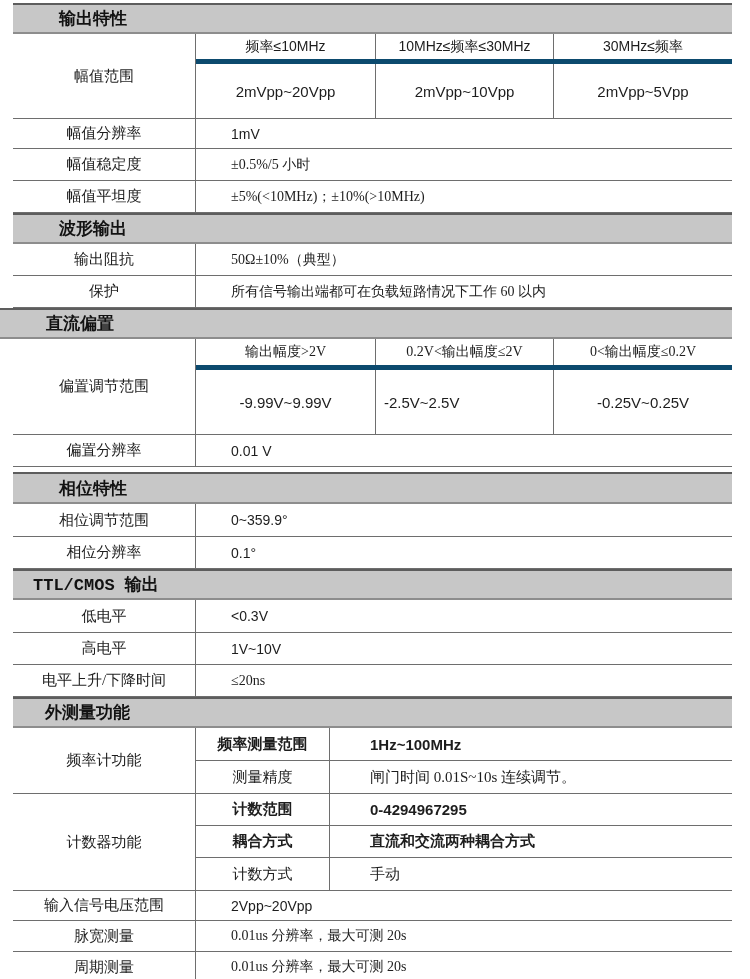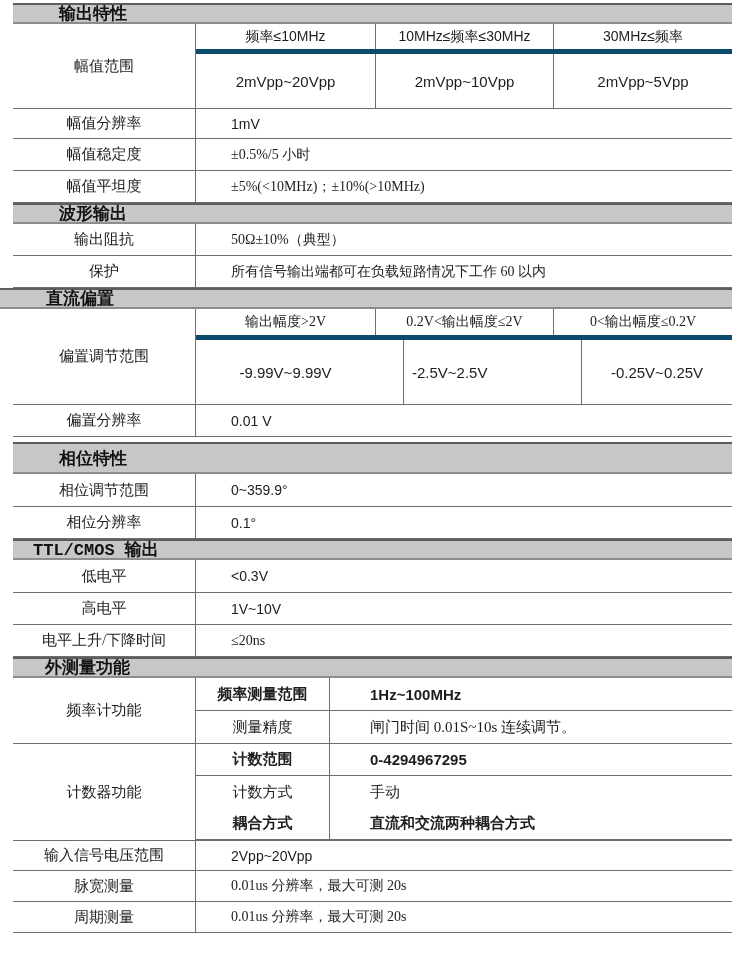--- a/index.html
+++ b/index.html
@@ -5,21 +5,21 @@
   html,body{margin:0;padding:0;background:#ffffff;}
   body{
     width:750px;height:979px;overflow:hidden;
     font-family:"Liberation Serif","DejaVu Serif",serif;
     color:#1d1d1d;
     -webkit-font-smoothing:antialiased;
   }
   .tbl{width:719px;margin:3px 0 0 13px;}
   
   .band{
-    display:flex;align-items:center;box-sizing:border-box;height:21px;
+    display:flex;align-items:center;box-sizing:border-box;height:31px;
     background:#c7c7c7;
     border-top:2px solid #5d5d5d;border-bottom:2px solid #8d8d8d;
     font-family:"Liberation Sans","DejaVu Sans",sans-serif;
     font-weight:bold;font-size:17px;color:#121212;
     padding-left:46px;
   }
   .band.pl20{padding-left:20px;font-family:Liberation Mono, monospace;}
   .band.pl32{padding-left:32px;}
   .band.h32{height:32px;}
   .band.bleed{margin-left:-13px;width:calc(100% + 13px);}
@@ -38,21 +38,21 @@
   
   .grow{display:flex;box-sizing:border-box;border-bottom:1px solid #6e6e6e;}
   .gbody{flex:1;border-left:1px solid #6e6e6e;display:flex;flex-direction:column;}
   .trio{display:flex;box-sizing:border-box;}
   .trio>div{display:flex;align-items:center;justify-content:center;box-sizing:border-box;}
   .trio.hdr{border-bottom:5px solid #0c4a6e;font-size:14px;}
   .trio.big{font-size:15px;}
   .c1{width:179px;}
   .c2{width:178px;border-left:1px solid #6e6e6e;}
   .c3{flex:1;border-left:1px solid #6e6e6e;}
-  .jleft8{justify-content:flex-start !important;padding-left:8px;margin-left:28px;}
+  .jleft8{justify-content:flex-start !important;padding-left:8px;}
   .subrow{display:flex;box-sizing:border-box;}
   .subrow.bline{border-bottom:1px solid #6e6e6e;font-weight:bold;}
   .sublab{
     width:133px;display:flex;align-items:center;justify-content:center;
     font-size:15px;box-sizing:border-box;text-align:center;
   }
   .subval{
     flex:1;display:flex;align-items:center;padding-left:40px;
     border-left:1px solid #6e6e6e;font-size:15px;box-sizing:border-box;
   }
@@ -185,28 +185,28 @@
     </div>
   </div>
 
   <div class="grow">
     <div class="lab">计数器功能</div>
     <div class="gbody">
       <div class="subrow bline h32">
         <div class="sublab">计数范围</div>
         <div class="subval sans">0-4294967295</div>
       </div>
+      <div class="subrow bline h32">
+        <div class="sublab">耦合方式</div>
+        <div class="subval">直流和交流两种耦合方式</div>
+      </div>
       <div class="subrow h32">
         <div class="sublab">计数方式</div>
         <div class="subval">手动</div>
       </div>
-      <div class="subrow bline h32">
-        <div class="sublab">耦合方式</div>
-        <div class="subval">直流和交流两种耦合方式</div>
-      </div>
     </div>
   </div>
 
   <div class="row h30">
     <div class="lab">输入信号电压范围</div>
     <div class="val sans">2Vpp~20Vpp</div>
   </div>
   <div class="row h31">
     <div class="lab">脉宽测量</div>
     <div class="val">0.01us 分辨率，最大可测 20s</div>

